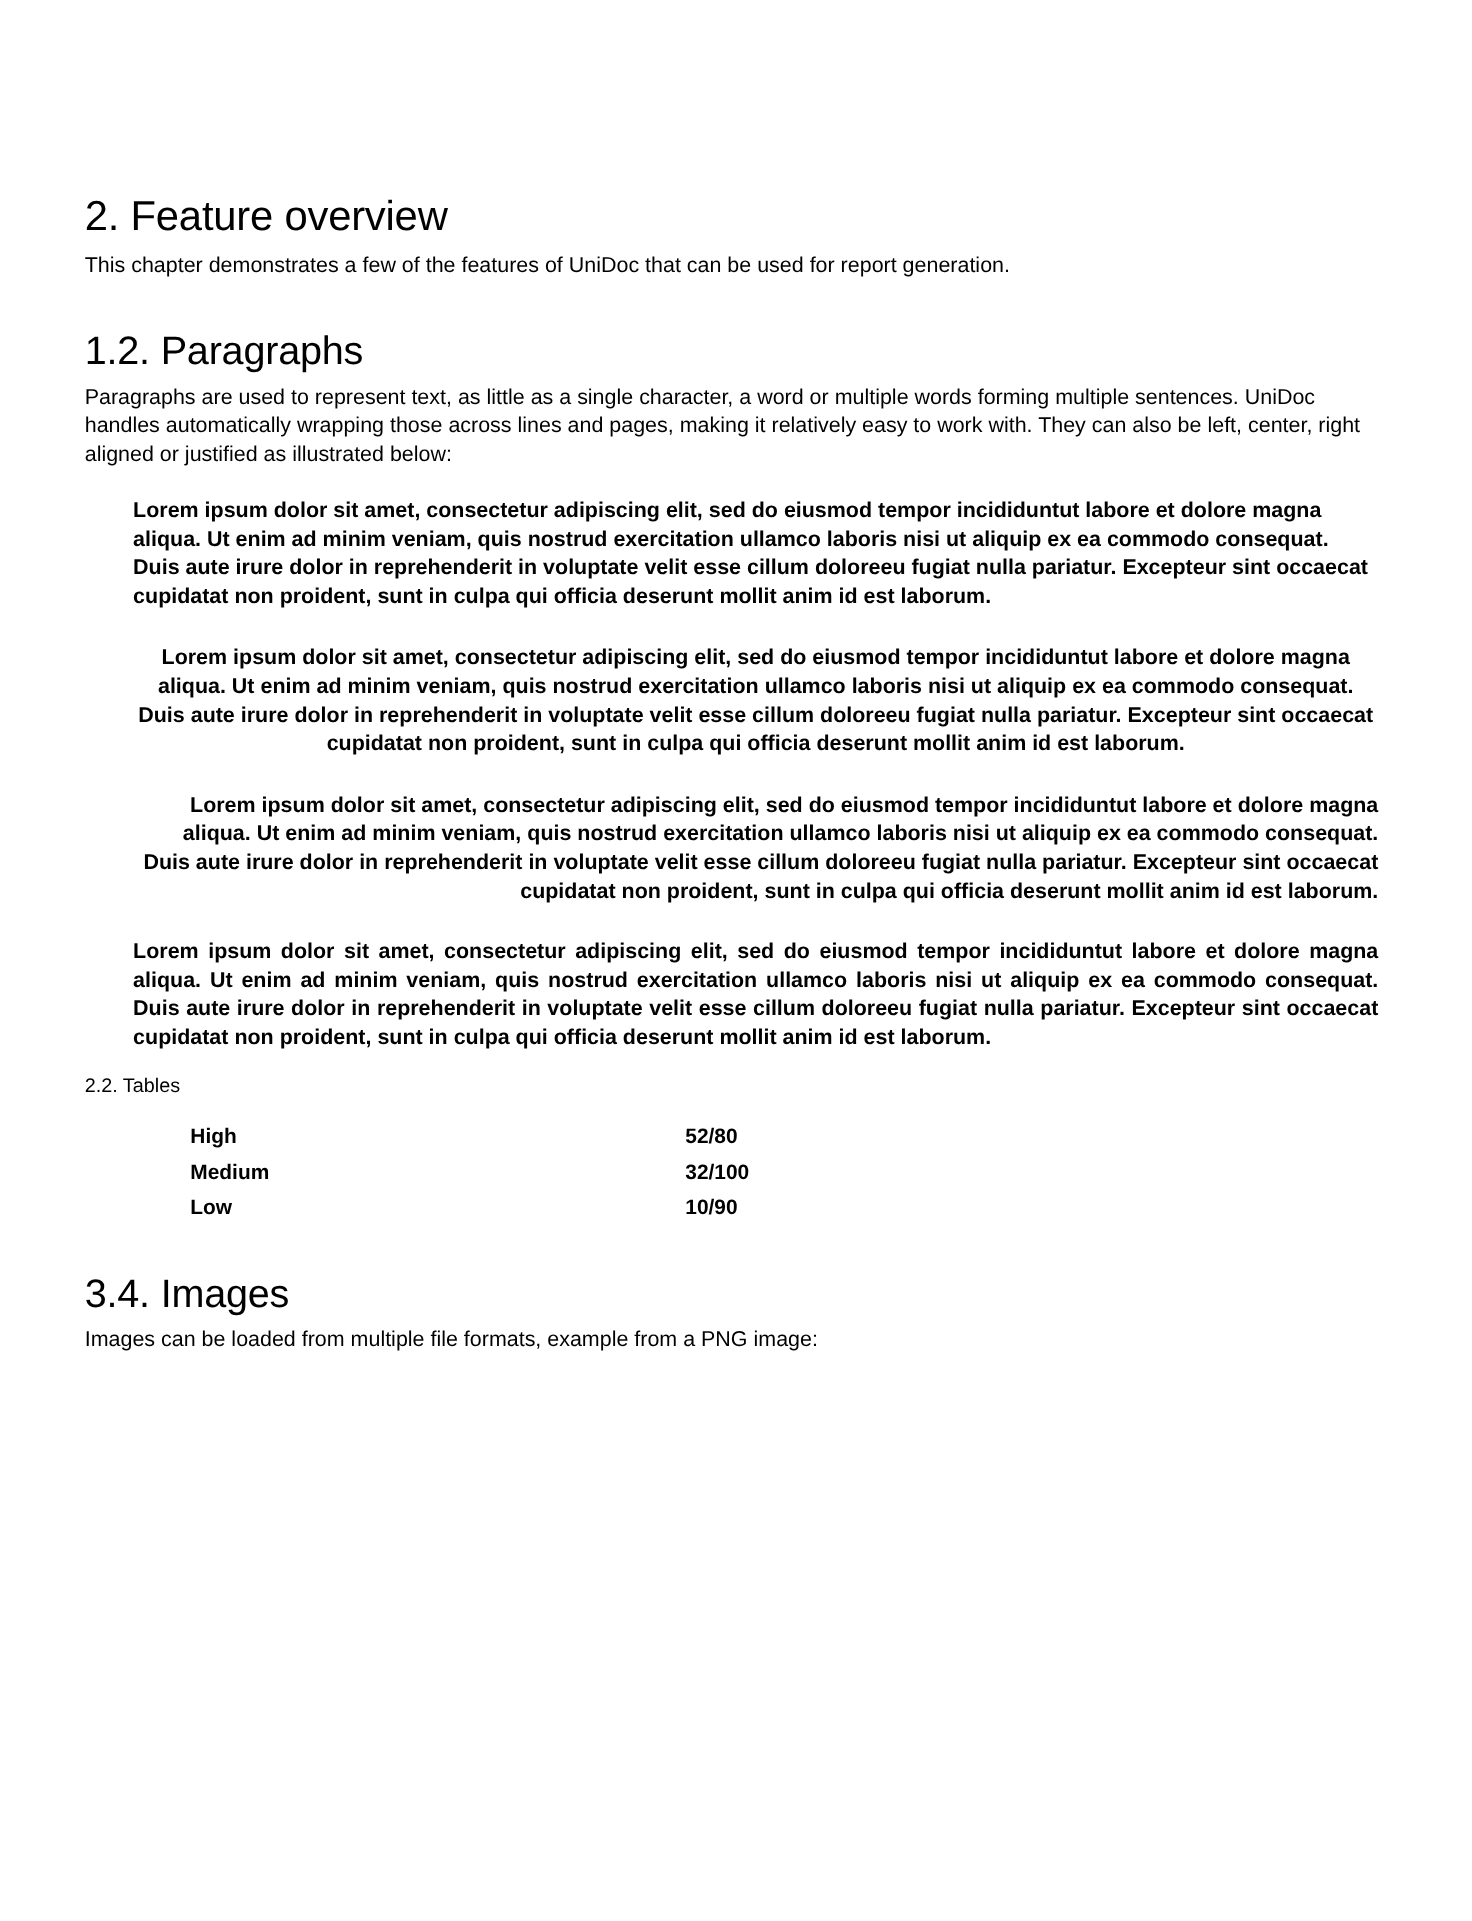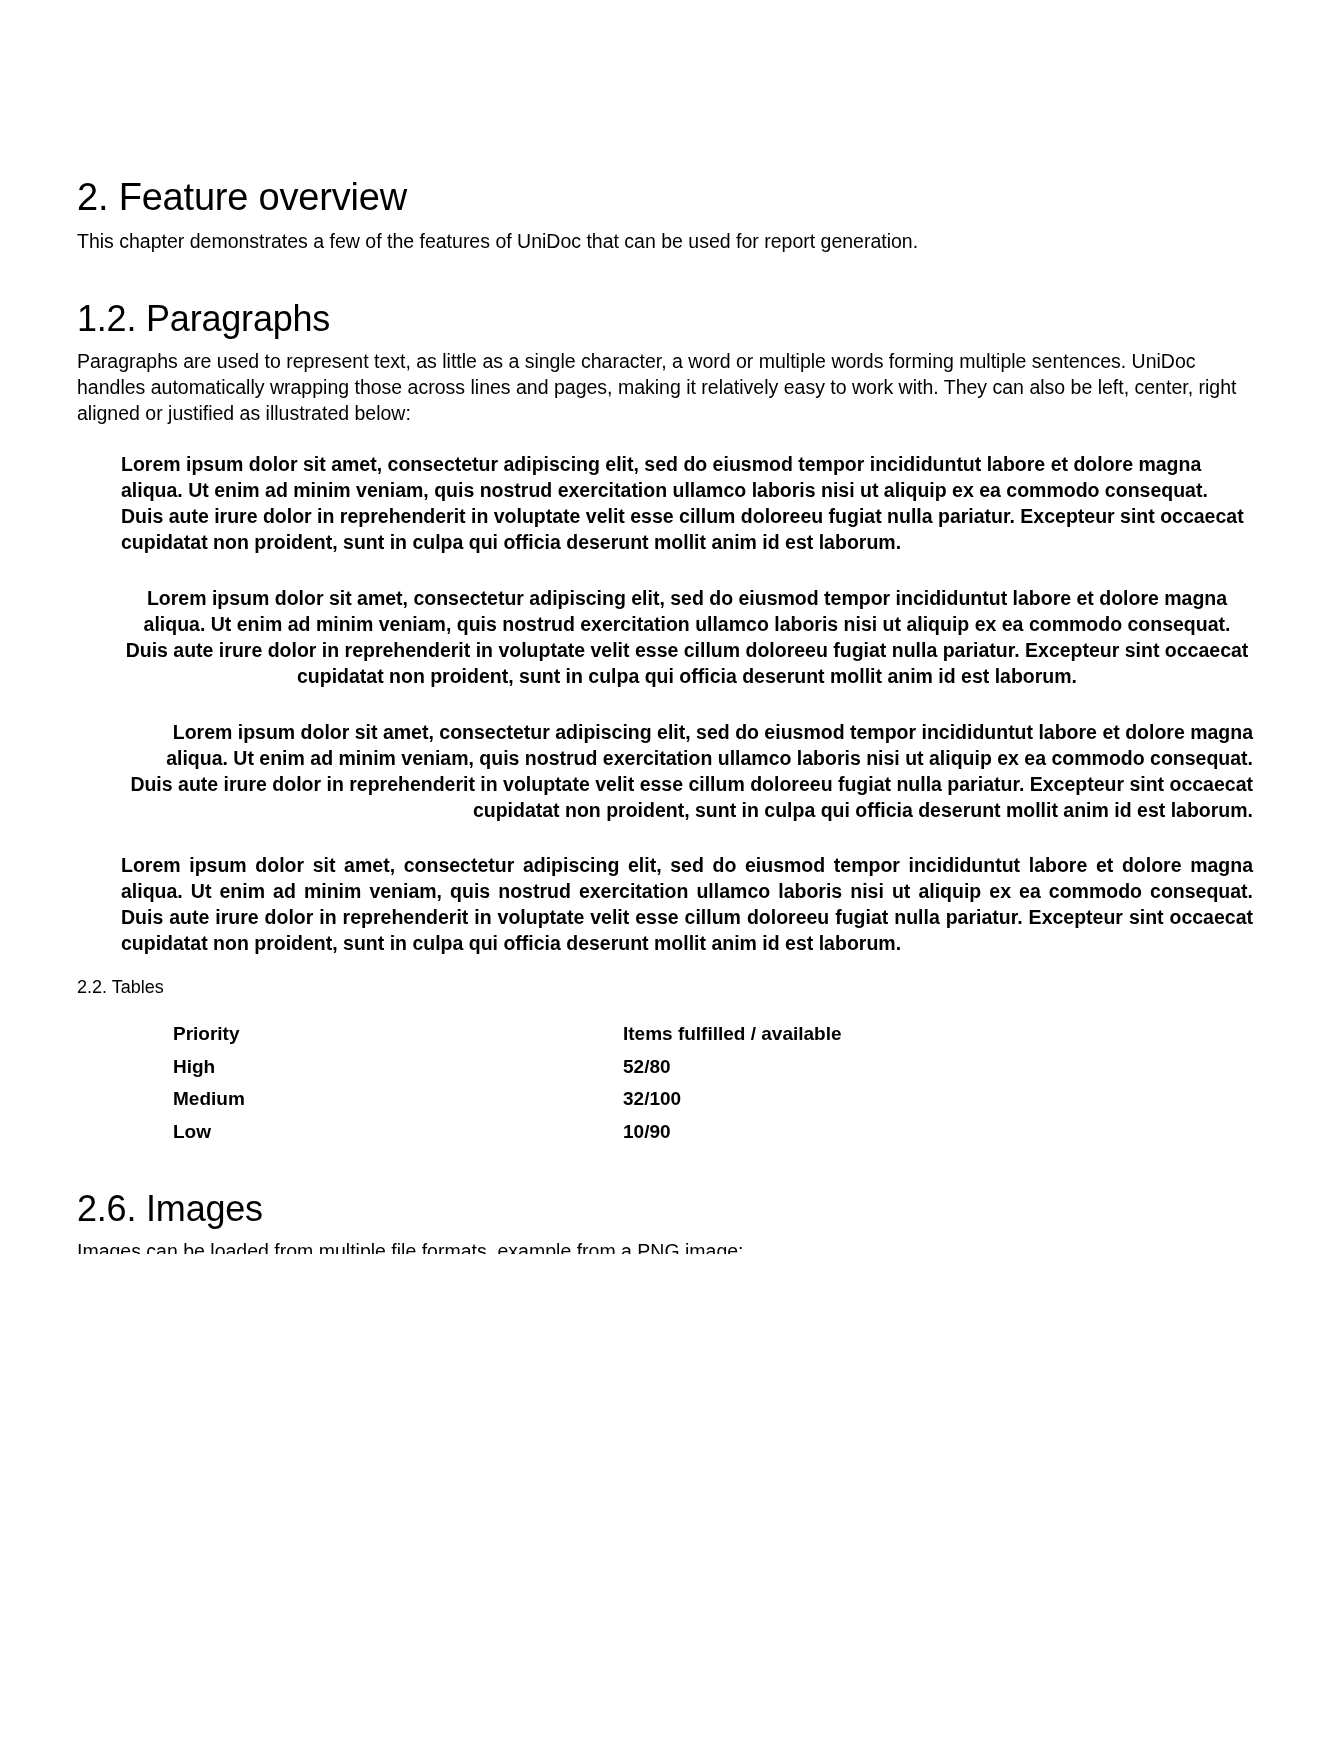--- a/index.html
+++ b/index.html
@@ -165,42 +165,38 @@
     <p class="para-block align-just">Lorem ipsum dolor sit amet, consectetur adipiscing elit, sed do eiusmod tempor incididuntut labore et dolore magna aliqua. Ut enim ad minim veniam, quis nostrud exercitation ullamco laboris nisi ut aliquip ex ea commodo consequat. Duis aute irure dolor in reprehenderit in voluptate velit esse cillum doloreeu fugiat nulla pariatur. Excepteur sint occaecat cupidatat non proident, sunt in culpa qui officia deserunt mollit anim id est laborum.</p>
 
     <div class="sp-g"></div>
 
     <h2 class="h2-small">2.2. Tables</h2>
 
     <div class="sp-g"></div>
 
     <table class="data-table">
       <tbody>
-        <tr>
-          <td class="col-a">Priority</td>
-          <td class="col-b">Items fulfilled / available</td>
-        </tr>
         <tr>
           <td class="col-a">High</td>
           <td class="col-b">52/80</td>
         </tr>
         <tr>
           <td class="col-a">Medium</td>
           <td class="col-b">32/100</td>
         </tr>
         <tr>
           <td class="col-a">Low</td>
           <td class="col-b">10/90</td>
         </tr>
       </tbody>
     </table>
 
     <div class="sp-h"></div>
 
-    <h2 class="h2">2.6. Images</h2>
+    <h2 class="h2">3.4. Images</h2>
 
     <div class="sp-i"></div>
 
     <p class="body-text">Images can be loaded from multiple file formats, example from a PNG image:</p>
 
     <div class="image-slot"></div>
 
     <div class="sp-f"></div>
 
     <h2 class="h2">2.4. QR Codes / Barcodes</h2>

